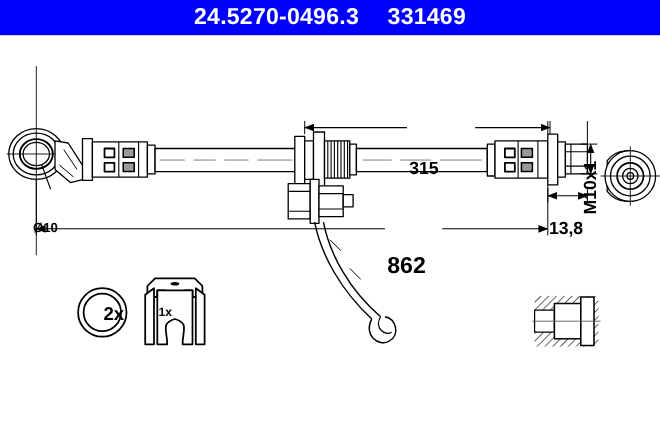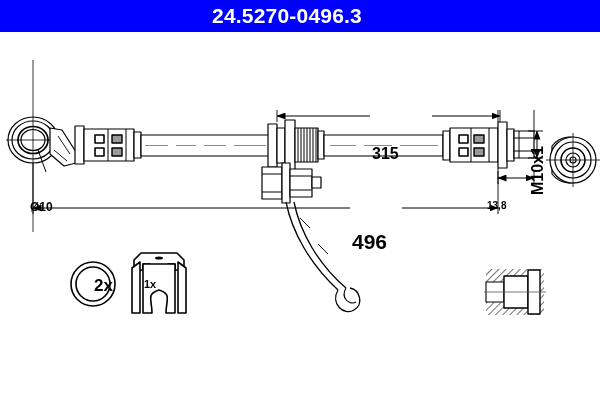--- a/index.html
+++ b/index.html
@@ -21,36 +21,37 @@
   
   .canvas{position:absolute;left:0;top:32px;width:600px;height:368px;}
   .canvas svg{display:block;}
 
   .lbl{
     position:absolute;font-weight:bold;color:#000;
     font-family:"Liberation Sans",sans-serif;white-space:nowrap;
   }
   .lbl-315{left:372px;top:113px;font-size:16px;text-align:right;}
   .lbl-496{left:352px;top:198px;font-size:21px;}
-  .lbl-138{left:487px;top:168px;font-size:10px;}
+  .lbl-138{left:499px;top:168px;font-size:16px;}
   .lbl-d10{left:30px;top:168px;font-size:12px;}
   .lbl-m10{
     left:529px;top:163px;font-size:16px;
     transform:rotate(-90deg);transform-origin:left top;
   }
   .lbl-2x{left:78px;top:244px;font-size:17px;padding-left:16px;}
   .lbl-1x{left:144px;top:246px;font-size:11px;}
 </style>
 </head>
 <body>
 
 <div id="root">
 
   <div class="header">
     <span class="part-no">24.5270-0496.3</span>
+    <span>331469</span>
   </div>
 
   <div class="canvas">
   <svg width="600" height="368" viewBox="0 0 600 368" xmlns="http://www.w3.org/2000/svg">
     <defs>
       <pattern id="hatch" width="5" height="5" patternTransform="rotate(45)" patternUnits="userSpaceOnUse">
         <line x1="0" y1="0" x2="0" y2="5" stroke="#000" stroke-width="1.1"></line>
       </pattern>
       <marker id="ar" markerWidth="9" markerHeight="7" refX="8.5" refY="3.5" orient="auto">
         <path d="M0,0 L9,3.5 L0,7 z" fill="#000"></path>
@@ -226,21 +227,21 @@
         <path d="M486 250 L504 250 L504 270 L486 270 Z" fill="#fff" stroke-width="1.1"></path>
         <path d="M504 244 L528 244 L528 276 L504 276 Z" fill="#fff" stroke-width="1.4"></path>
         <path d="M528 238 L540 238 L540 282 L528 282 Z" fill="#fff" stroke-width="1.4"></path>
         <line x1="484" y1="260" x2="546" y2="260" stroke="#555" stroke-width="0.8"></line>
       </g>
 
     </g>
   </svg>
 
   <span class="lbl lbl-315">315</span>
-  <span class="lbl lbl-496">496</span>
+  <span class="lbl lbl-496">862</span>
   <span class="lbl lbl-138">13,8</span>
   <span class="lbl lbl-d10">Ø10</span>
   <span class="lbl lbl-m10">M10x1</span>
   <span class="lbl lbl-2x">2x</span>
   <span class="lbl lbl-1x">1x</span>
   </div>
 
 </div>
 
 </body></html>

